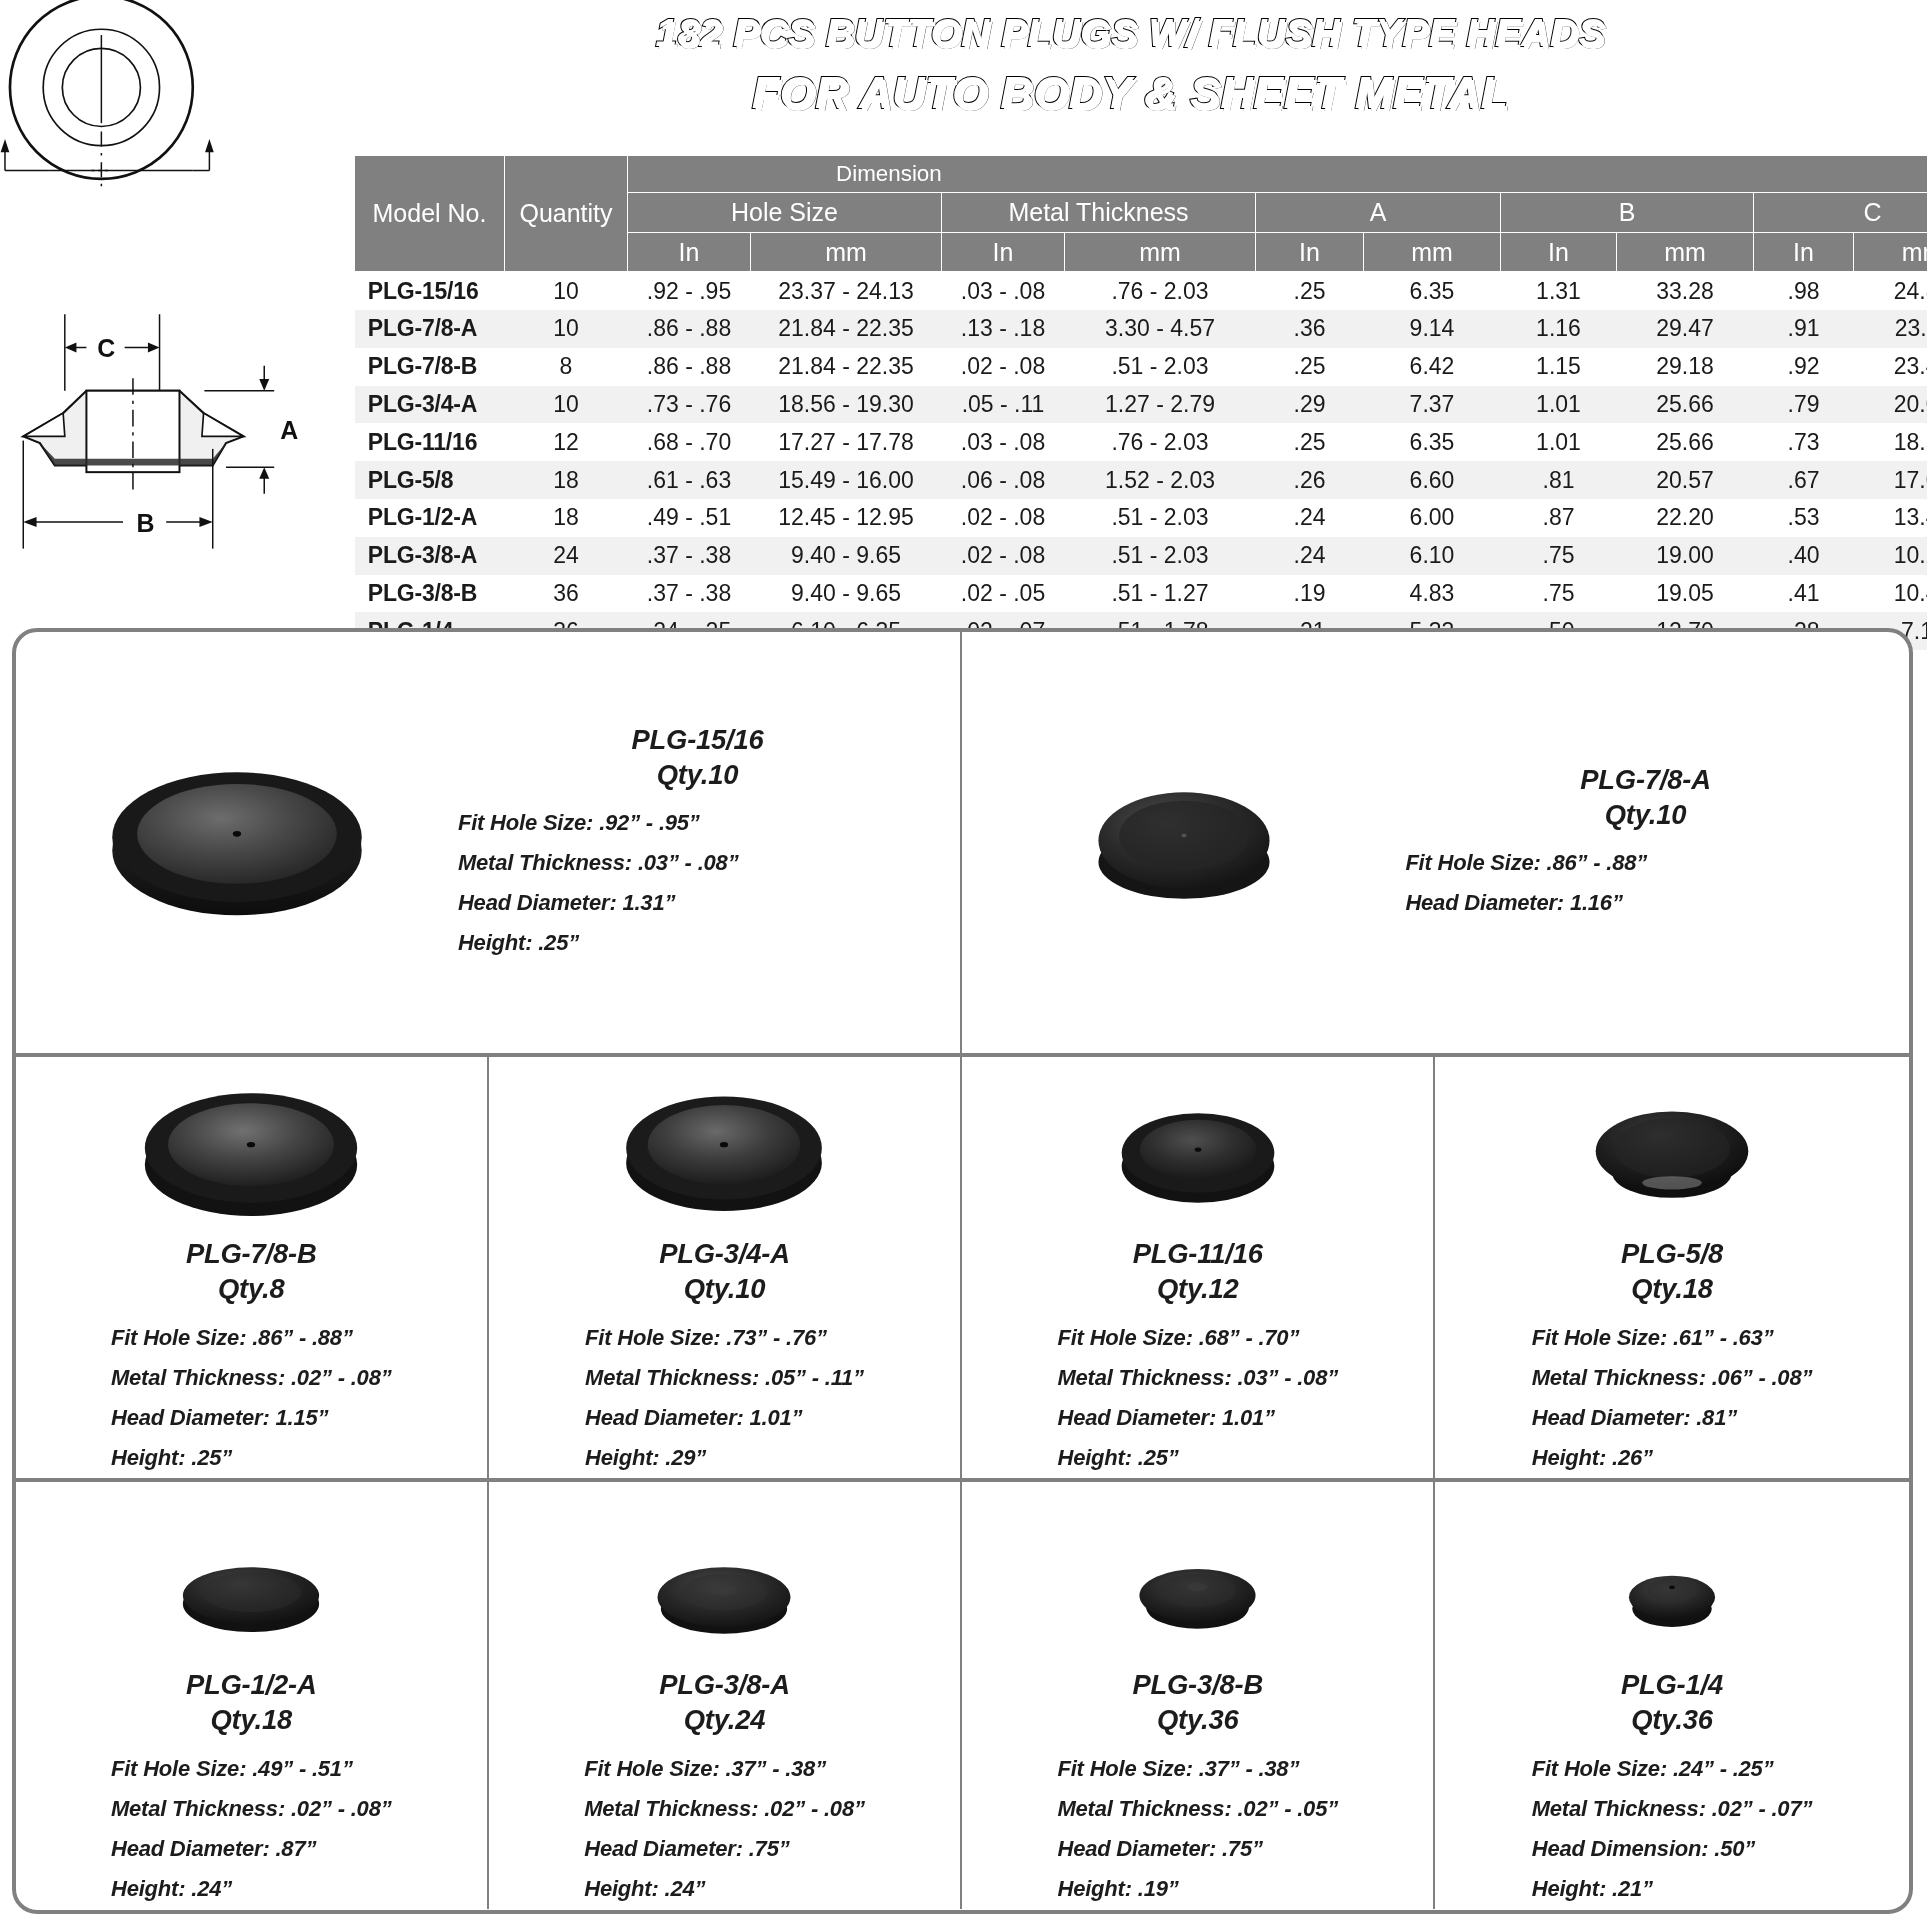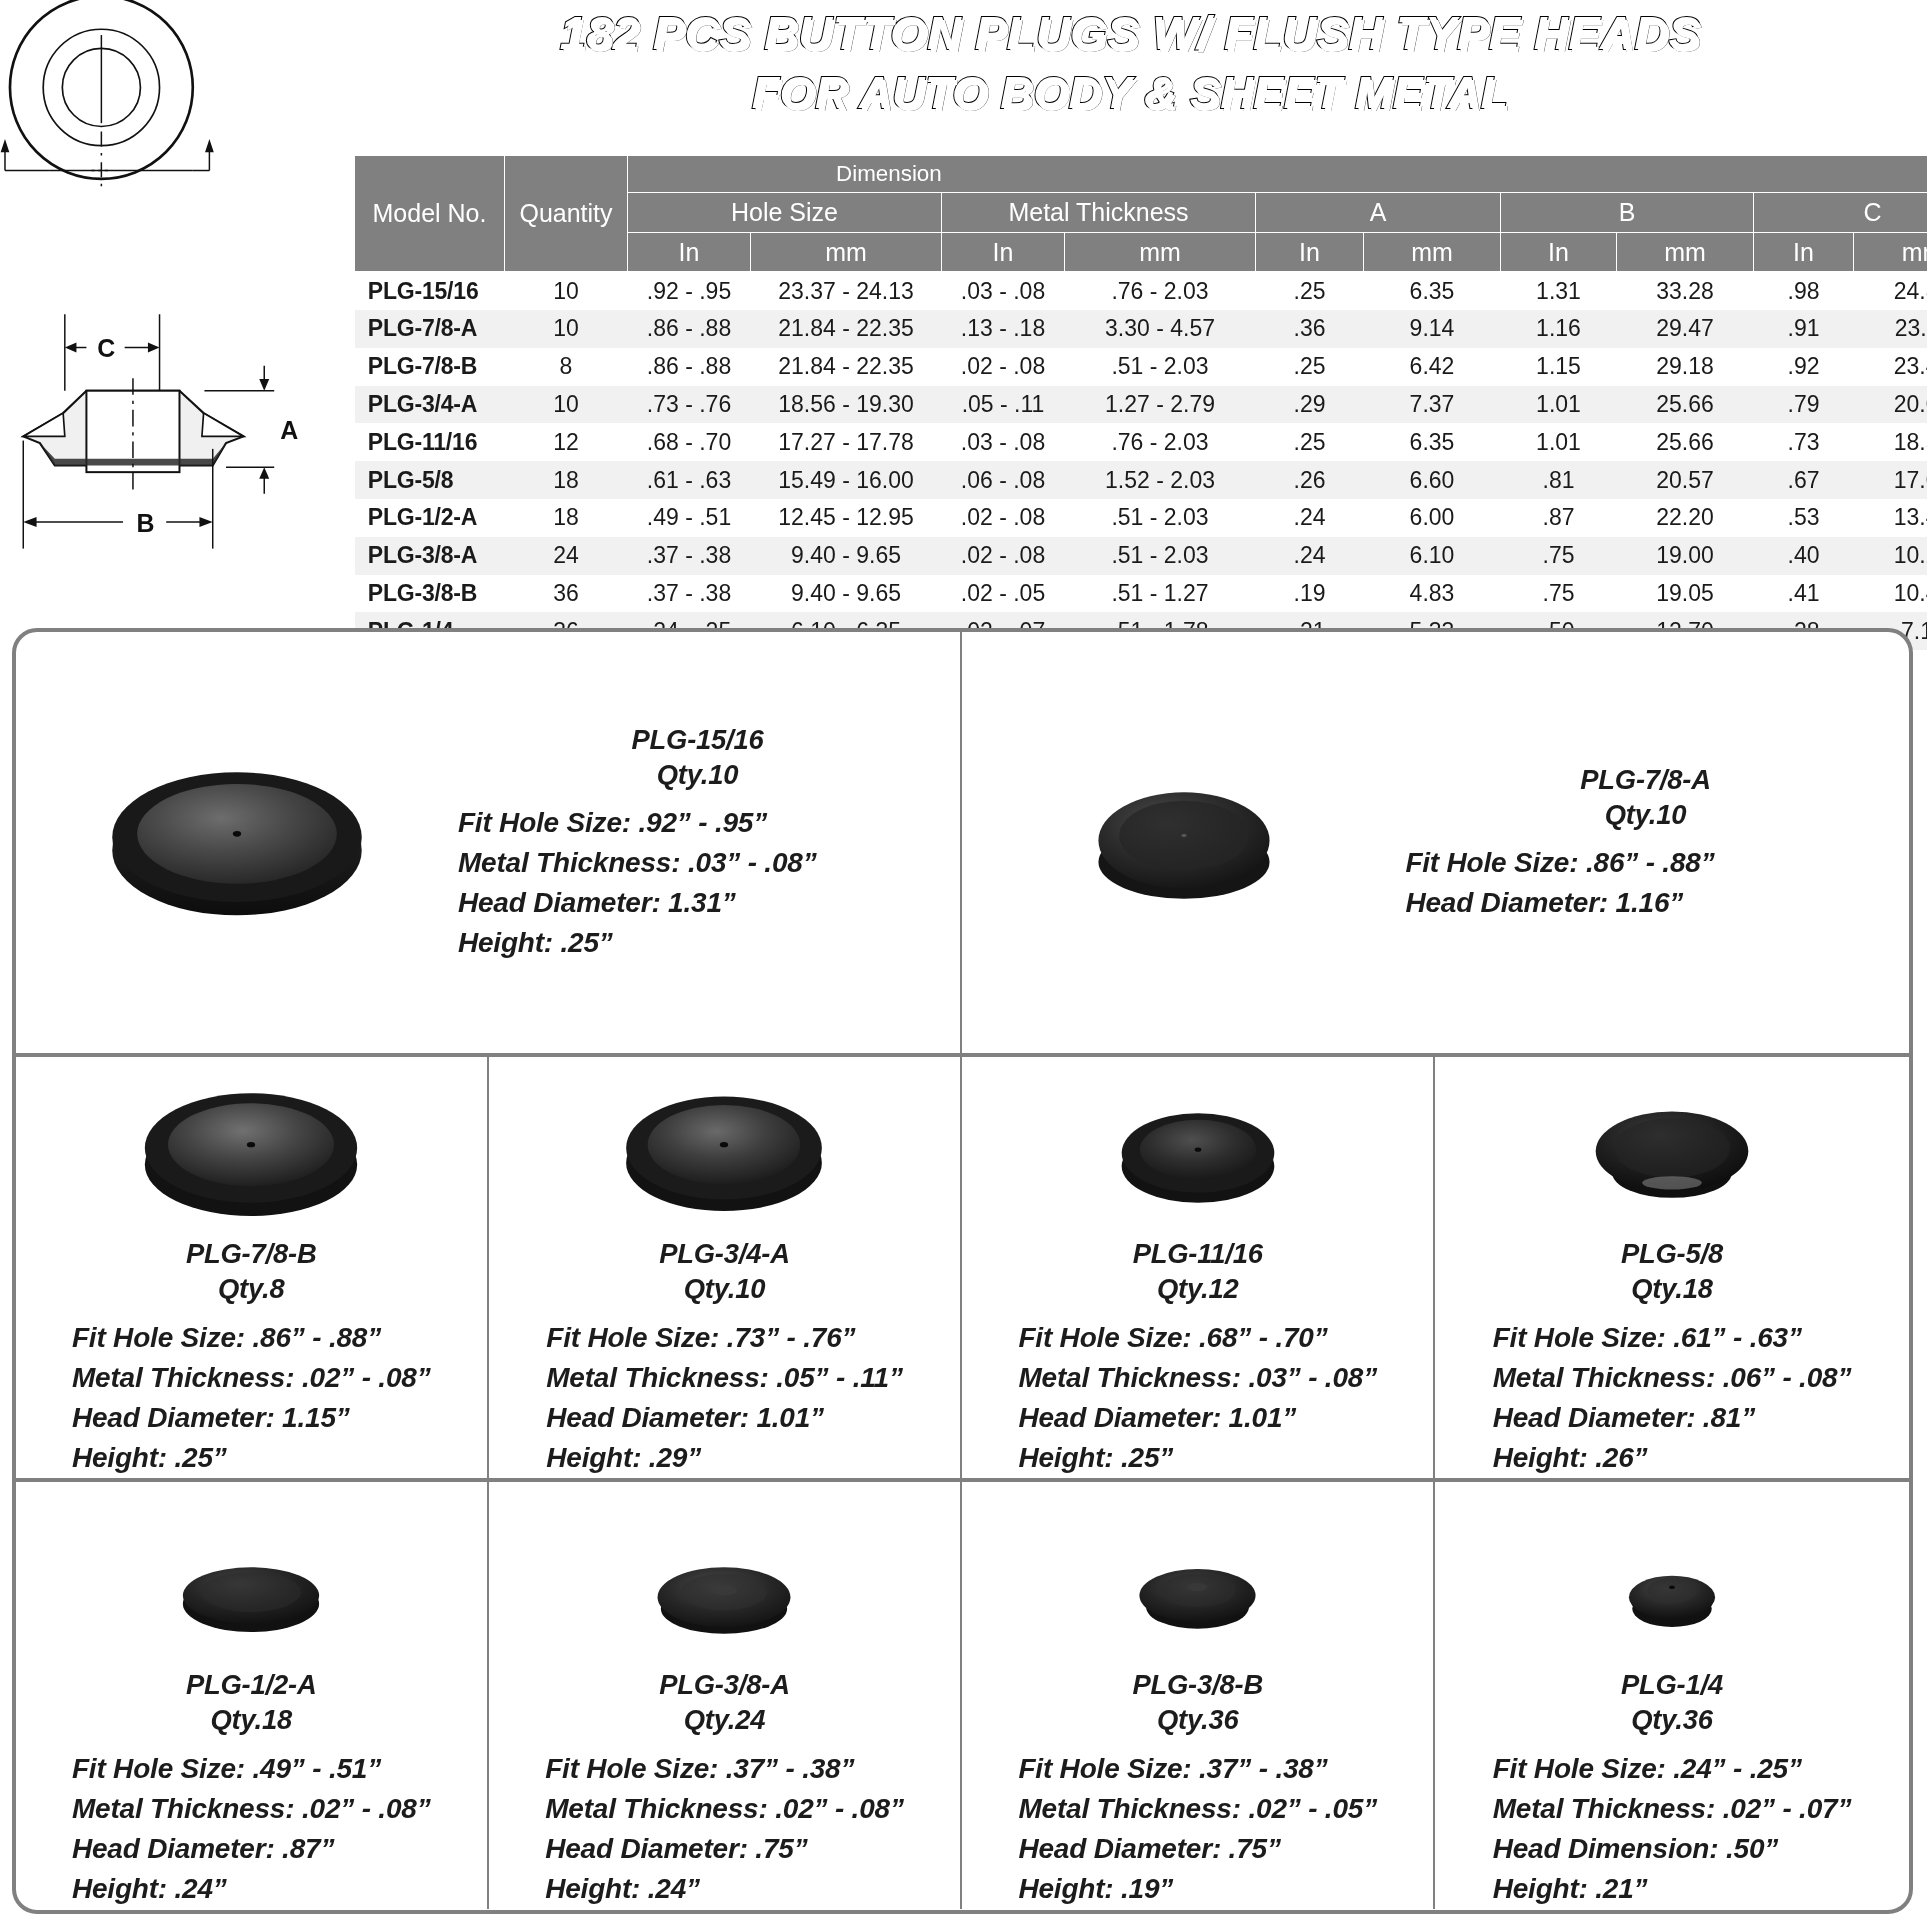--- a/index.html
+++ b/index.html
@@ -12,21 +12,21 @@
     -webkit-font-smoothing:antialiased;
   }
 
   
   .title-block{
     position:absolute;left:532px;top:6.6px;width:1196px;
     text-align:center;
   }
   .title-line{
     font-style:italic;font-weight:bold;
-    font-size:47px;
+    font-size:39px;
     letter-spacing:0.4px;
     line-height:52px;
     color:#ffffff;
     -webkit-text-stroke:2px #000000;
     paint-order:stroke fill;
     text-shadow:2.5px 2.5px 0 #ffffff, 2.7px 2.7px 0 #000;
     white-space:nowrap;
   }
   .title-line.l2{font-size:45px;margin-top:8px;}
 
@@ -113,21 +113,21 @@
   .cq-img{height:166px;display:flex;align-items:flex-end;justify-content:center;}
   .cq-txt{margin-top:15px;}
 
   
   .model-line,.qty-line{
     font-style:italic;font-weight:bold;font-size:27.4px;
     color:#1c1c1c;text-align:center;line-height:35px;
     letter-spacing:-0.2px;
   }
   .spec-line{
-    font-style:italic;font-weight:bold;font-size:28px;
+    font-style:italic;font-weight:bold;font-size:22px;
     color:#1c1c1c;line-height:40px;letter-spacing:-0.2px;
     white-space:nowrap;
   }
   .spec-list{margin-top:11.6px;}
 
   .plug-svg{display:block;}
 </style>
 </head>
 <body>
 

